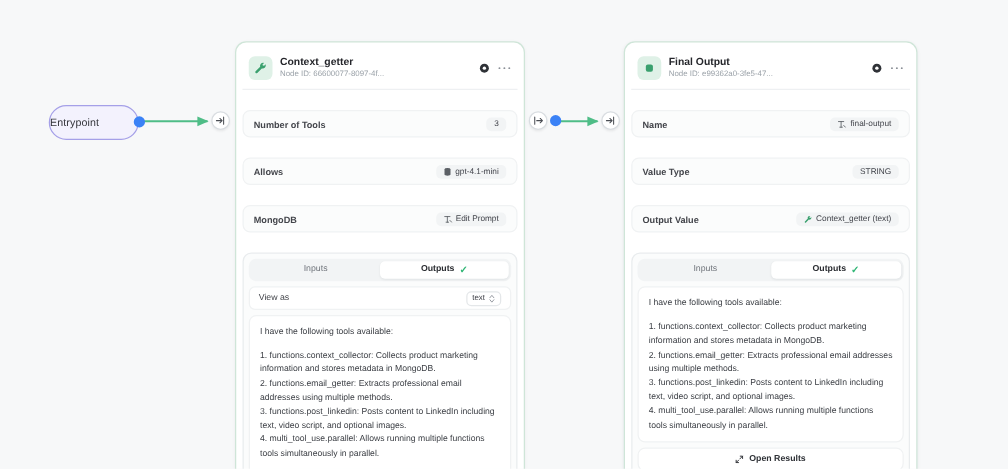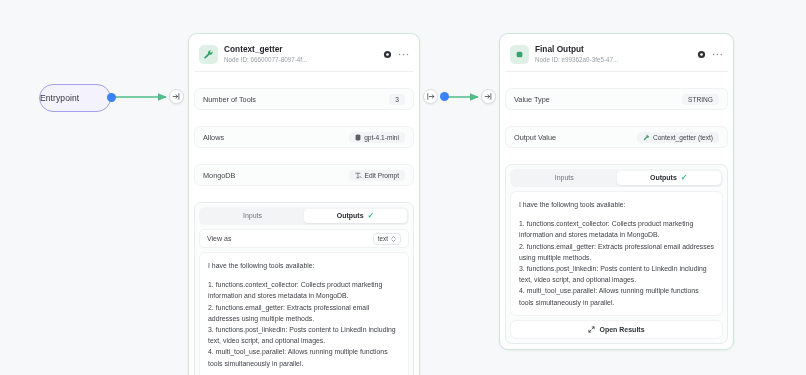--- a/index.html
+++ b/index.html
@@ -73,21 +73,21 @@
 
   
   .row {
     background: #fbfcfc;
     border: 1px solid #f0f2f3;
     border-radius: 6px;
     height: 22px;
     display: flex; align-items: center; justify-content: space-between;
     padding: 0 8px;
   }
-  .row-label { font-size: 7.3px; color: #43454b; }
+  .row-label { font-size: 7.3px; color: #43454b; font-weight: bold; }
   .pill {
     display: inline-flex; align-items: center; gap: 3px;
     background: #f2f4f5; border-radius: 4px;
     padding: 2px 6px; font-size: 6.6px; color: #41434a;
   }
   .pill svg { display: block; }
 
   
   .io {
     border: 1px solid #e9ecee;
@@ -315,20 +315,32 @@
         <span>
           <svg width="11" height="5" viewBox="0 0 14 5">
             <circle cx="2" cy="2.5" r="1" fill="#8b9097"></circle>
             <circle cx="7" cy="2.5" r="1" fill="#8b9097"></circle>
             <circle cx="12" cy="2.5" r="1" fill="#8b9097"></circle>
           </svg>
         </span>
       </div>
     </div>
 
+    <div class="row">
+      <span class="row-label">Name</span>
+      <span class="pill">
+        <span>
+          <svg width="7" height="7" viewBox="0 0 9 9">
+            <path d="M1 1.6h5.4M3.7 1.6v5.8M2.4 7.4h2.6" stroke="#5c6066" stroke-width=".9" fill="none" stroke-linecap="round"></path>
+            <path d="M6.4 5.6l1.8 1.8" stroke="#5c6066" stroke-width=".9" stroke-linecap="round"></path>
+          </svg>
+        </span>
+        <span>final-output</span>
+      </span>
+    </div>
 
     <div class="row">
       <span class="row-label">Value Type</span>
       <span class="pill">
         <span>STRING</span>
       </span>
     </div>
 
     <div class="row">
       <span class="row-label">Output Value</span>

